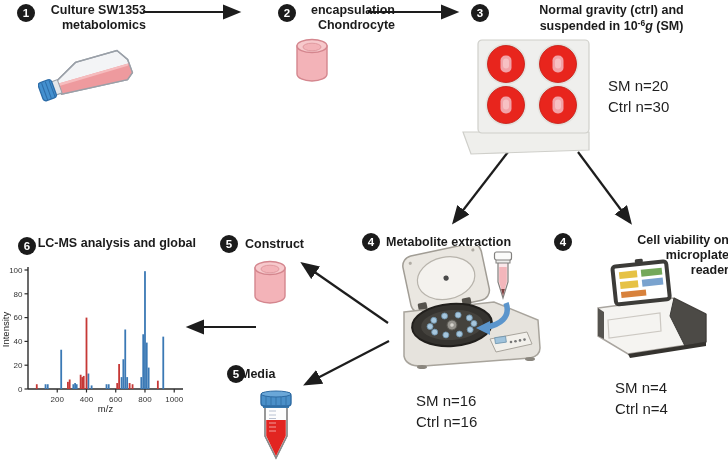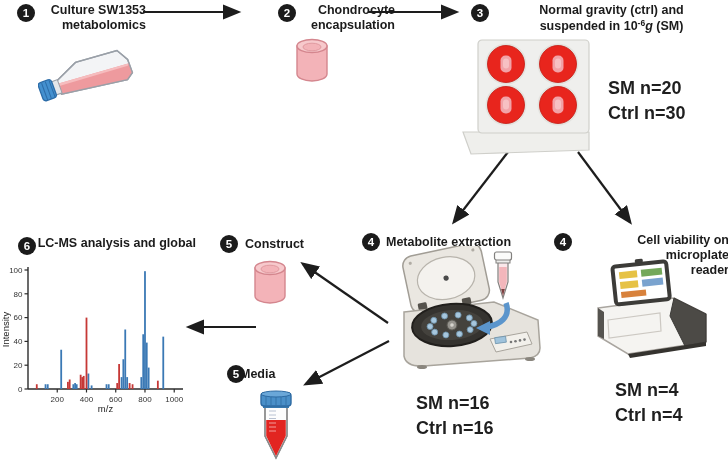--- a/index.html
+++ b/index.html
@@ -2,21 +2,21 @@
 <html><head>
 <meta charset="utf-8">
 <style>
   html,body{margin:0;padding:0;background:#fff;}
   .canvas{position:relative;width:728px;height:461px;background:#ffffff;overflow:hidden;
           font-family:"Liberation Sans",sans-serif;color:#1b1b1b;}
   .step-circle{position:absolute;width:18px;height:18px;border-radius:50%;background:#1b1b1b;
                color:#fff;font-size:11.5px;font-weight:700;text-align:center;line-height:18px;}
   .step-label{position:absolute;font-size:12.5px;font-weight:700;line-height:1.18;color:#1b1b1b;text-align:center;}
   .center{text-align:right;}
-  .counts{position:absolute;font-size:18px;line-height:1.38;color:#1f1f1f;font-weight:700;}
+  .counts{position:absolute;font-size:15px;line-height:1.38;color:#1f1f1f;font-weight:400;}
   .icon{position:absolute;}
   sup.exp{font-size:8.5px;font-weight:700;vertical-align:4px;}
   i.ital{font-style:italic;}
   .tick{font-size:8px;fill:#333;font-family:"Liberation Sans",sans-serif;}
   .axis-label{font-size:9.5px;fill:#222;font-family:"Liberation Sans",sans-serif;}
 </style>
 </head>
 <body>
 
 <div class="canvas">
@@ -50,22 +50,22 @@
       <rect x="15" y="25" width="7" height="14" fill="#e3e6ea" stroke="#9aa0a8" stroke-width="1"></rect>
       <rect x="2" y="22" width="14" height="19" rx="3" fill="#4490cf" stroke="#2c6ca8" stroke-width="1.3"></rect>
       <line x1="6" y1="23" x2="6" y2="41" stroke="#2c6ca8" stroke-width="1"></line>
       <line x1="10" y1="23" x2="10" y2="41" stroke="#2c6ca8" stroke-width="1"></line>
       <line x1="14" y1="23" x2="14" y2="41" stroke="#2c6ca8" stroke-width="1"></line>
     </g>
   </svg>
 
   <div class="step-circle" style="left:278px;top:4px">2</div>
   <div class="step-label center" style="left:295px;top:3px;width:100px">
+    <div>encapsulation</div>
     <div>Chondrocyte</div>
-    <div>encapsulation</div>
   </div>
   <svg class="icon" style="left:293px;top:36px" width="38" height="48" viewBox="0 0 38 48">
     <path d="M4,10 L4,38 A15,7 0 0 0 34,38 L34,10 Z" fill="#f3b3b8" stroke="#d4868e" stroke-width="1.4"></path>
     <ellipse cx="19" cy="10" rx="15" ry="6.5" fill="#f7c9cc" stroke="#d4868e" stroke-width="1.4"></ellipse>
     <ellipse cx="19" cy="11" rx="9" ry="3.8" fill="#f3b3b8" stroke="#e09aa0" stroke-width="1"></ellipse>
   </svg>
 
   <div class="step-circle" style="left:471px;top:4px">3</div>
   <div class="step-label" style="left:494px;top:3px;width:235px">
     <div>Normal gravity (ctrl) and</div>

